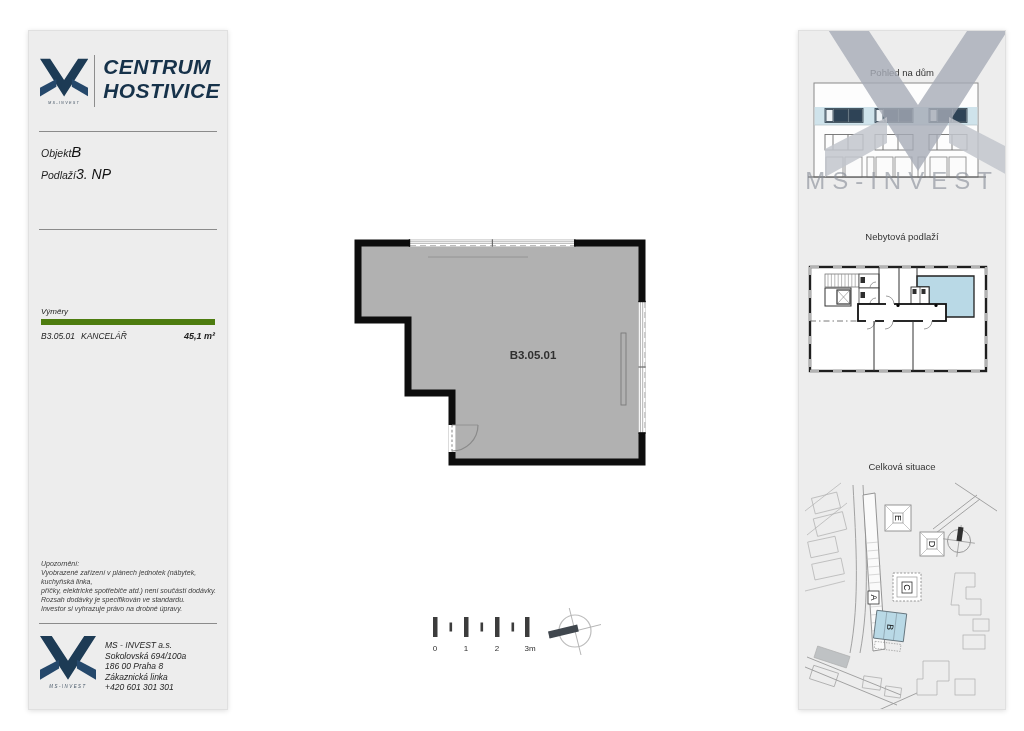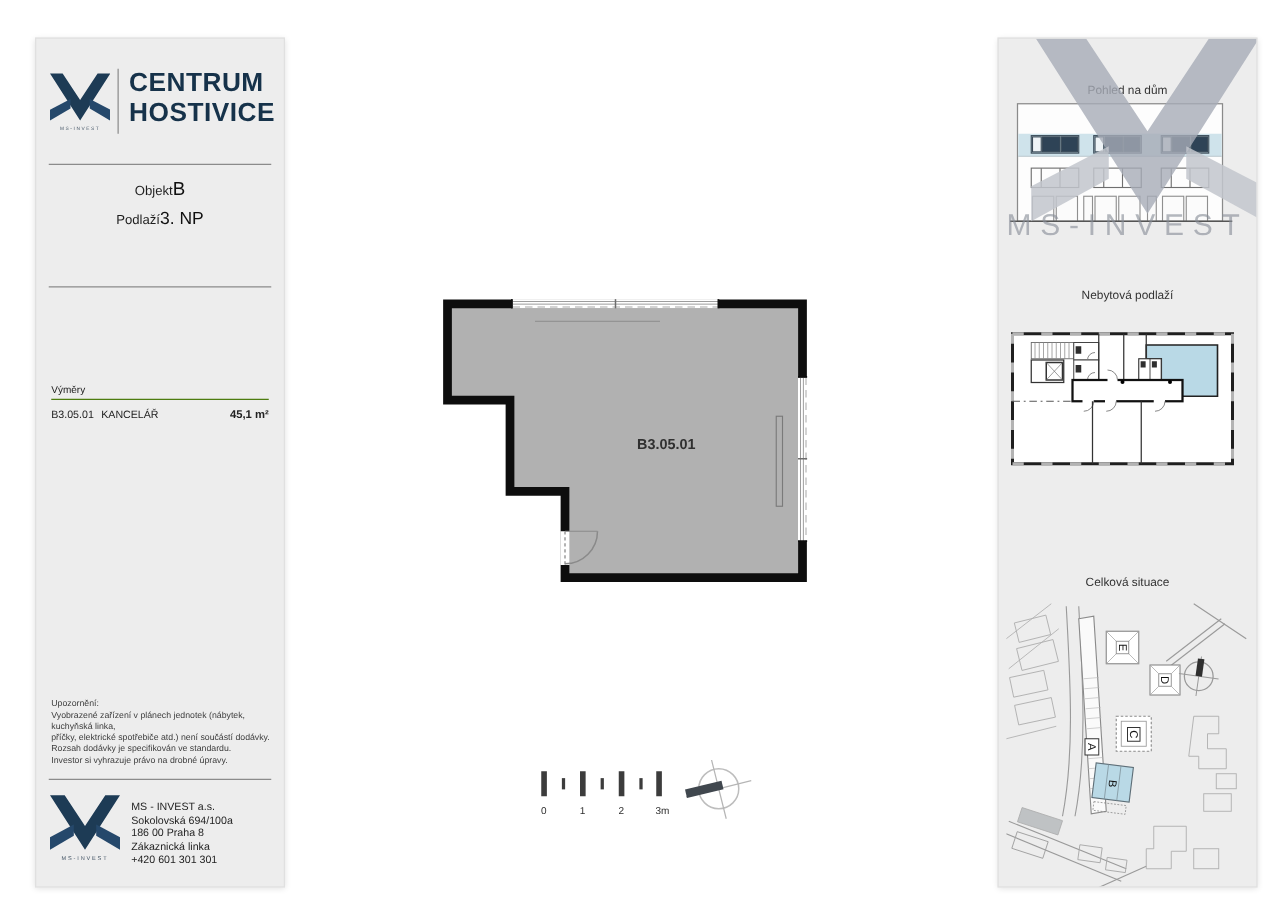--- a/index.html
+++ b/index.html
@@ -1,35 +1,35 @@
 <!DOCTYPE html>
 <html><head>
 <meta charset="utf-8">
 <style>
   html,body{margin:0;padding:0;background:#fff;}
   .page{position:relative;width:1024px;height:731px;background:#ffffff;overflow:hidden;
         font-family:"Liberation Sans",sans-serif;}
   .panel{position:absolute;background:#ededed;border:1px solid #e0e0e0;
          box-shadow:0 1px 5px rgba(0,0,0,.13);box-sizing:border-box;}
-  .left-panel{left:28px;top:30px;width:200px;height:680px;}
+  .left-panel{left:28px;top:30px;width:200px;height:680px;font-style:italic;}
   .right-panel{left:798px;top:30px;width:208px;height:680px;overflow:hidden;}
 
   
   .brand{position:absolute;top:22px;left:11px;right:7px;display:flex;align-items:flex-start;}
   .brand-divider{width:1px;height:52px;background:#8d8d8d;margin:2px 8px 0 6px;flex:none;}
   .brand-name{font-size:21px;font-weight:bold;color:#16324a;line-height:24px;letter-spacing:.4px;padding-top:2px;}
   .rule{position:absolute;left:10px;right:10px;height:1px;background:#8b8b8b;}
   .info{position:absolute;top:112px;left:12px;right:12px;}
-  .irow{display:flex;justify-content:center;align-items:baseline;height:23px;}
+  .irow{display:flex;justify-content:flex-start;align-items:baseline;height:23px;}
   .ilabel{font-size:10.5px;color:#1e1e1e;}
   .ival{color:#101010;font-size:15px;}
   .ival.bold{font-weight:bold;}
   .ival.np{font-size:14px;}
   .areas{position:absolute;top:276px;left:12px;right:12px;}
-  .areas-title{font-size:8px;color:#222;padding-bottom:3px;border-bottom:1px solid #4d7c0f;}
+  .areas-title{font-size:8px;color:#222;padding-bottom:3px;border-bottom:6px solid #4d7c0f;}
   .arow{display:flex;margin-top:6px;font-size:8.5px;color:#222;align-items:baseline;}
   .acode{width:40px;}
   .aname{flex:1;}
   .aval{font-weight:bold;font-size:9px;text-align:center;}
   .notice{position:absolute;top:528px;left:12px;right:6px;font-size:7px;line-height:9px;color:#3c3c3c;}
   .footer{position:absolute;top:604px;left:11px;right:4px;display:flex;gap:9px;}
   .addr{font-size:8.5px;line-height:10.5px;color:#1f1f1f;padding-top:5px;}
 
   
   .sec-title{position:absolute;left:0;right:0;text-align:center;font-size:9.5px;color:#333;z-index:2;}

